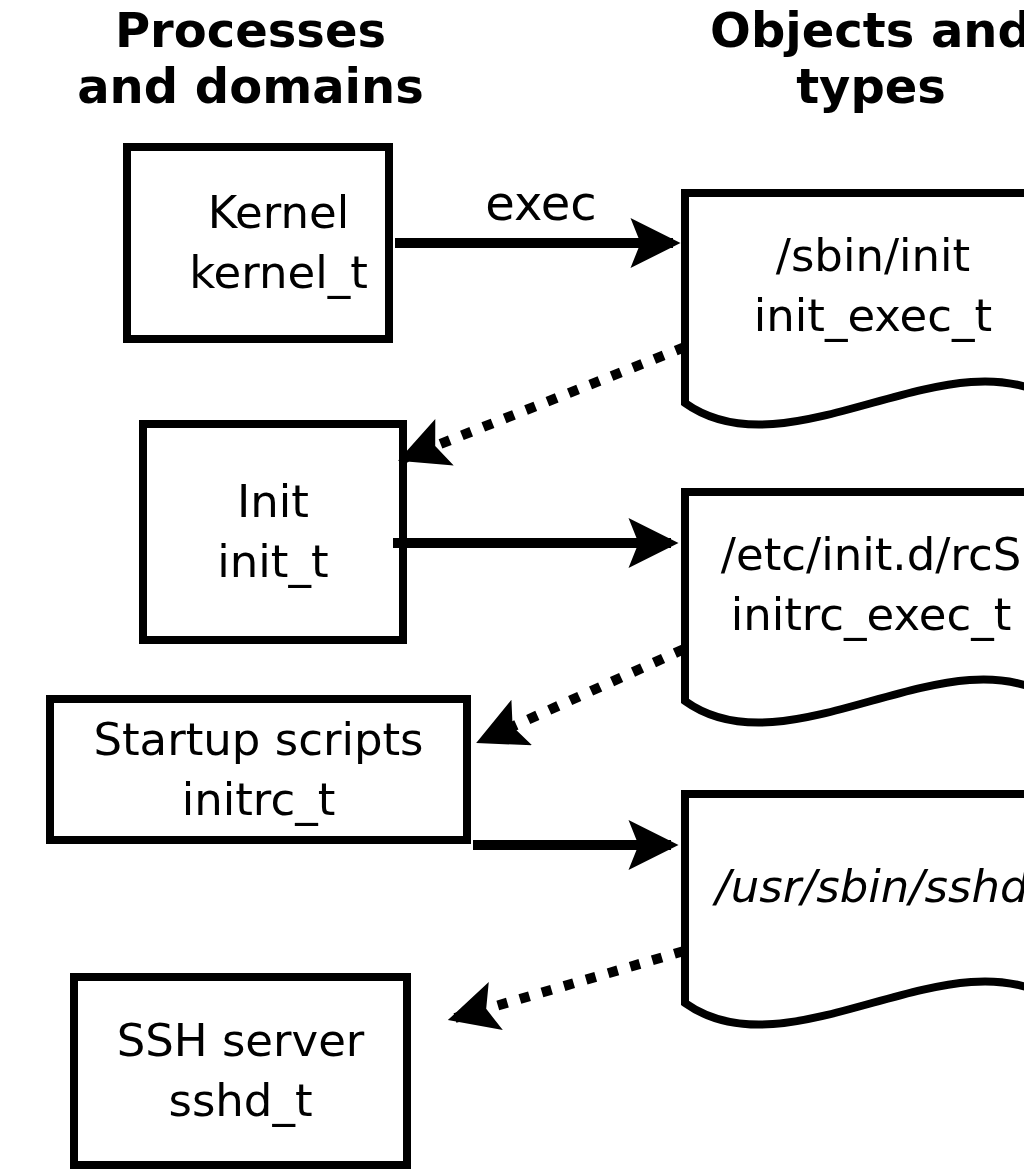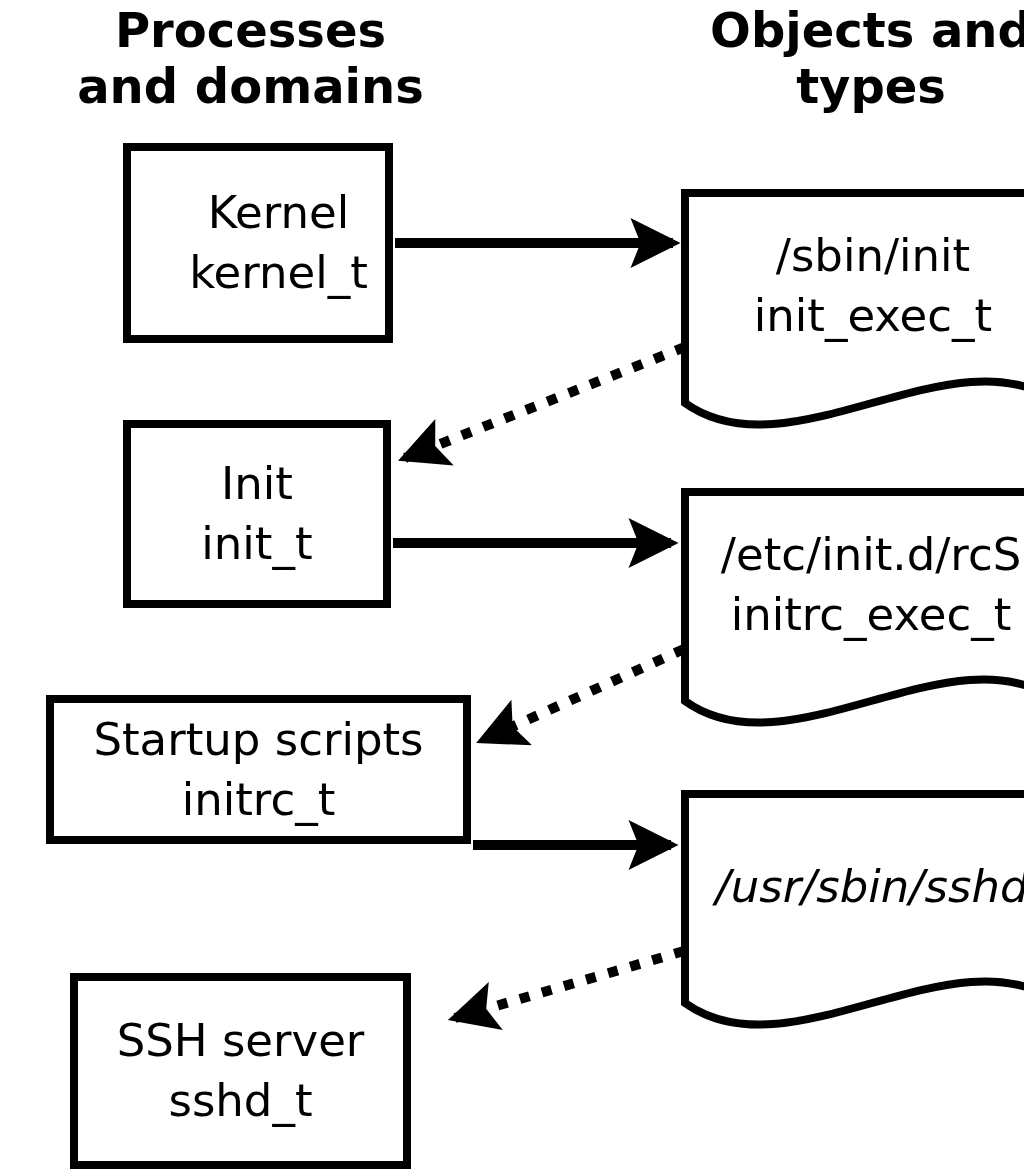--- a/index.html
+++ b/index.html
@@ -41,21 +41,21 @@
     display: flex;
     flex-direction: column;
     align-items: center;
     justify-content: center;
     text-align: center;
     font-size: 45px;
     line-height: 60px;
     z-index: 1;
   }
   .pbox.kernel  { left: 80px; top: 143px; width: 270px; height: 200px; padding-left: 41px; }
-  .pbox.init    { left: 80px; top: 420px; width: 268px; height: 188px; }
+  .pbox.init    { left: 96px; top: 420px; width: 268px; height: 224px; }
   .pbox.startup { left: 3px;  top: 695px; width: 425px; height: 149px; }
   .pbox.ssh     { left: 27px; top: 973px; width: 341px; height: 196px; }
   .pbox span { display: block; }
 
   
   #shape-layer {
     position: absolute;
     left: 0; top: 0;
     width: 1024px;
     height: 1173px;
@@ -150,14 +150,15 @@
     <span>init_exec_t</span>
   </div>
   <div class="doc-text d2">
     <span>/etc/init.d/rcS</span>
     <span>initrc_exec_t</span>
   </div>
   <div class="doc-text d3">
     <span>/usr/sbin/sshd</span>
   </div>
 
+  <div class="exec-label">exec</div>
 
 </div>
 
 </body></html>

